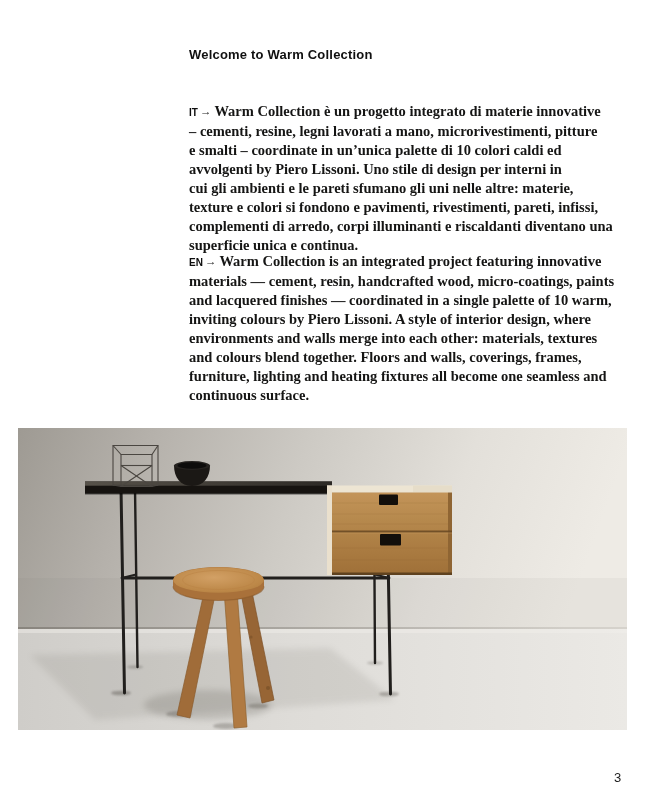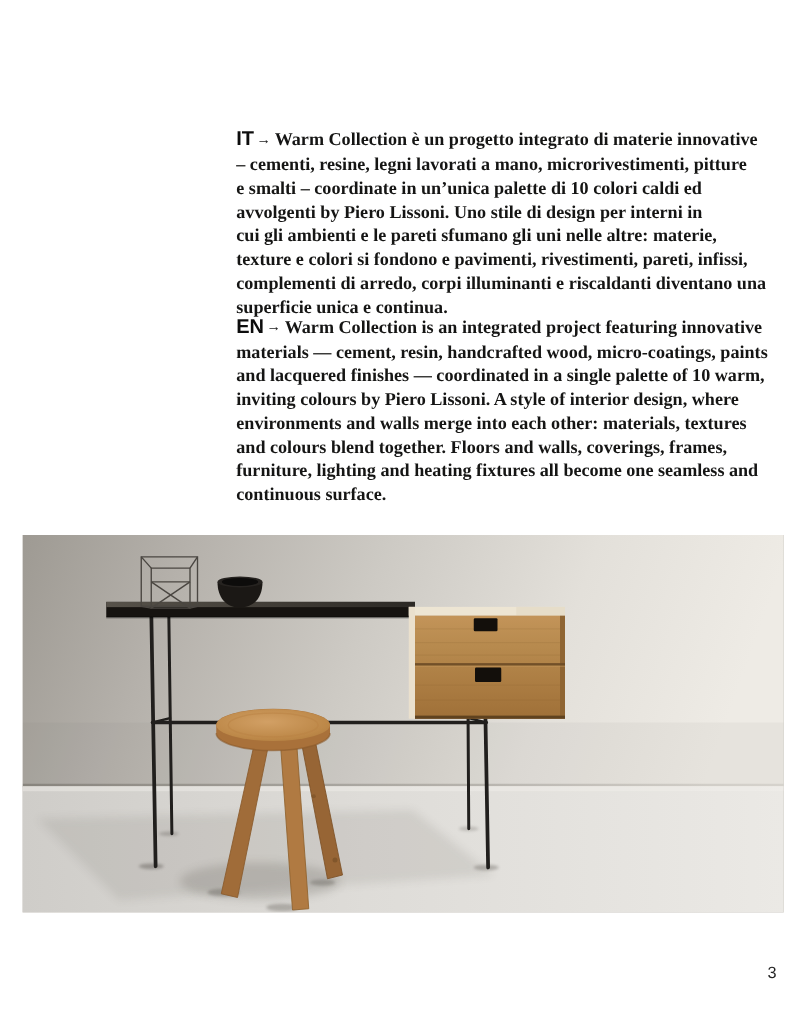--- a/index.html
+++ b/index.html
@@ -15,21 +15,21 @@
 
   .para{
     position:absolute;left:189px;margin:0;
     font-family:"Liberation Serif",serif;
     font-weight:700;font-size:14.5px;line-height:19px;color:#151514;
   }
   .para-it{top:102px;}
   .para-en{top:252px;}
   .para .prefix{
     font-family:"Liberation Sans",sans-serif;
-    font-weight:700;font-size:16px;color:#0d0d0d;
+    font-weight:700;font-size:10px;color:#0d0d0d;
   }
   .para .arrow{
     font-family:"Liberation Sans",sans-serif;
     font-weight:400;font-size:11.5px;color:#1a1a1a;
     margin:0 3px 0 2px;position:relative;top:-1px;
   }
   .para .body{white-space:pre;margin-top:16px;}
 
   .hero-photo{
     position:absolute;left:18px;top:428px;width:609px;height:302px;
@@ -41,20 +41,21 @@
     position:absolute;left:614px;top:770px;
     font-family:"Liberation Sans",sans-serif;
     font-size:13px;font-weight:400;color:#222222;
   }
 </style>
 </head>
 <body>
 
 <div class="page">
 
+  <h1 class="doc-title">Welcome to Warm Collection</h1>
 
   <p class="para para-it">
     <span class="prefix">IT</span><span class="arrow">→</span><span class="body">Warm Collection è un progetto integrato di materie innovative
 – cementi, resine, legni lavorati a mano, microrivestimenti, pitture
 e smalti – coordinate in un’unica palette di 10 colori caldi ed
 avvolgenti by Piero Lissoni. Uno stile di design per interni in
 cui gli ambienti e le pareti sfumano gli uni nelle altre: materie,
 texture e colori si fondono e pavimenti, rivestimenti, pareti, infissi,
 complementi di arredo, corpi illuminanti e riscaldanti diventano una
 superficie unica e continua.</span>

